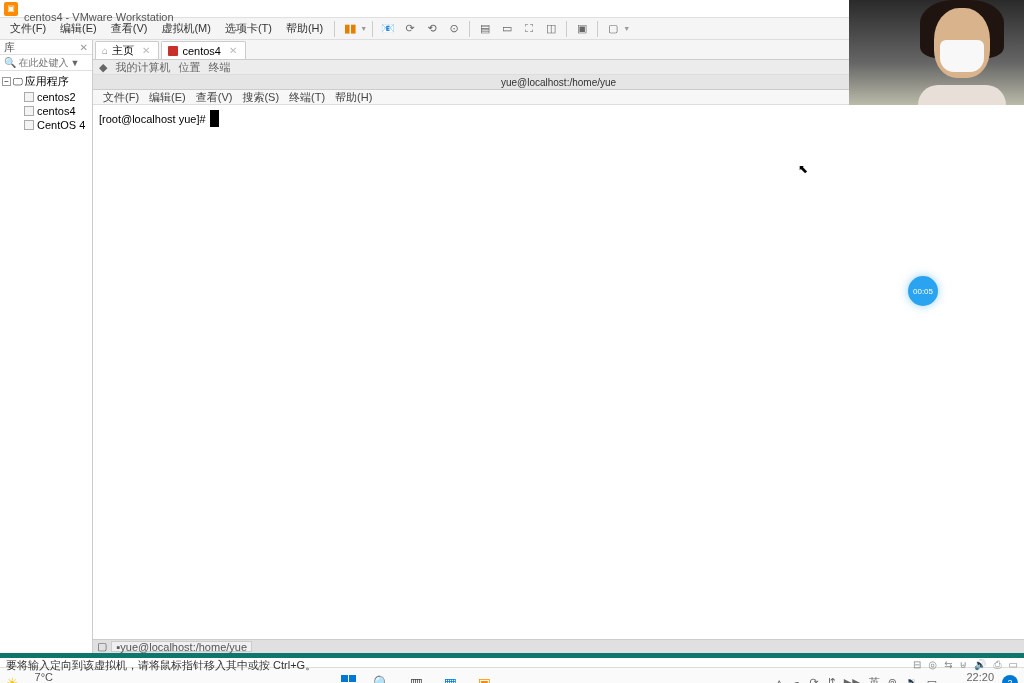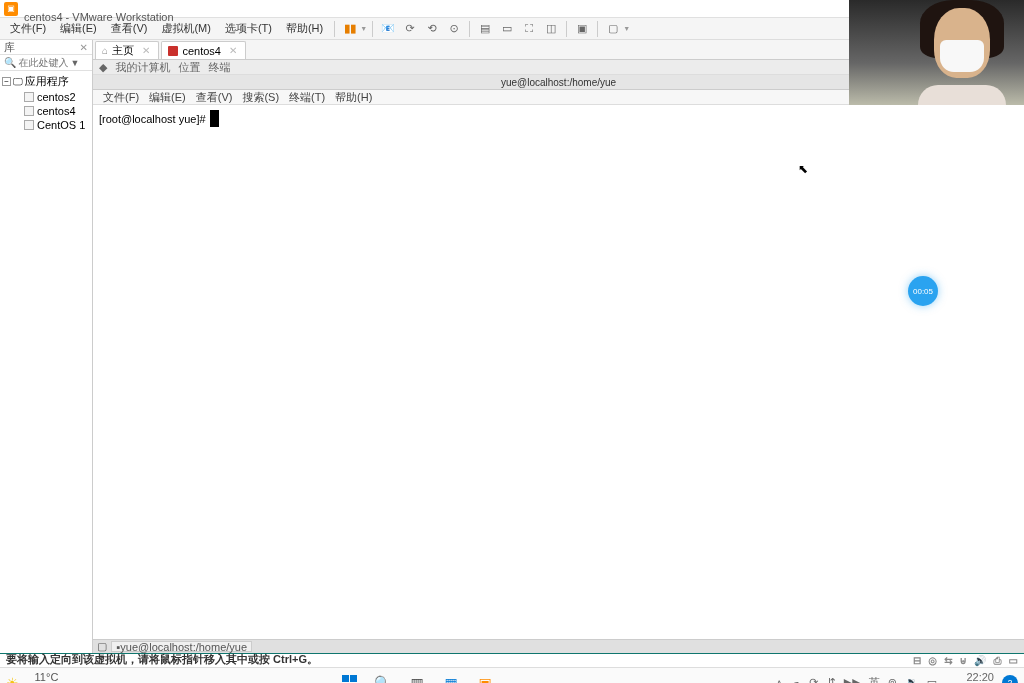--- a/index.html
+++ b/index.html
@@ -68,21 +68,21 @@
     .webcam { position: absolute; top: 0; right: 0; width: 175px; height: 105px; background: linear-gradient(#2a2a2a,#666 60%,#bba 100%); z-index: 100; }
     .face { position:absolute; right:34px; top:8px; width:56px; height:70px; background:#d9b38c; border-radius:45% 45% 40% 40%; }
     .hair { position:absolute; right:20px; top:0px; width:84px; height:58px; background:#1f1410; border-radius:40% 40% 20% 20%; }
     .mask { position:absolute; right:40px; top:40px; width:44px; height:32px; background:#f8f8f8; border-radius:6px 6px 14px 14px; }
     .shirt { position:absolute; right:18px; bottom:0; width:88px; height:20px; background:#e8dfd8; border-radius:20px 20px 0 0;}
 
     
     .fake-cursor { position: absolute; left: 798px; top: 162px; font-size: 12px; color: #000; pointer-events:none; }
 
     
-    .status-bar { height: 14px; background: #fff; border-top: 1px solid #0f766e; font-size: 10px; color: #333; padding: 0 6px; display:flex;align-items:flex-end;justify-content:space-between;font-weight:bold;}
+    .status-bar { height: 14px; background: #fff; border-top: 5px solid #0f766e; font-size: 10px; color: #333; padding: 0 6px; display:flex;align-items:flex-start;justify-content:space-between;}
     .status-icons span{ margin-left:4px; color:#888; font-size:10px;}
 
     
     .win-taskbar { height: 30px; background: #fafafa; display: flex; align-items: center; justify-content: space-between; padding: 0 6px; border-top: 1px solid #ddd; }
     .wt-left { display: flex; align-items: center; gap: 6px; }
     .weather { display: flex; flex-direction: column; font-size: 10px; color: #555; line-height: 11px; margin-left:10px;}
     .wt-center { display: flex; align-items: center; gap: 14px; }
     .wt-center .ic { width: 20px; height: 20px; display:flex;align-items:center;justify-content:center;color:#444;font-size:14px;}
     .win-logo { display:grid; grid-template-columns: 7px 7px; grid-template-rows: 7px 7px; gap:1px;}
     .win-logo div{background:#0078d4;}
@@ -147,21 +147,21 @@
       <div class="tree-item">
         <span class="vm-icon"></span>
         <span>centos2</span>
       </div>
       <div class="tree-item">
         <span class="vm-icon"></span>
         <span>centos4</span>
       </div>
       <div class="tree-item">
         <span class="vm-icon"></span>
-        <span>CentOS 1</span>
+        <span>CentOS 4</span>
       </div>
     </div>
   </div>
 
   <div class="content">
     <div class="tab-bar">
       <div class="tab">
         <span class="home-icon">⌂</span>
         <span>主页</span>
         <span class="x">✕</span>
@@ -215,21 +215,21 @@
     <span>🔊</span>
     <span>⎙</span>
     <span>▭</span>
   </span>
 </div>
 
 <div class="win-taskbar">
   <div class="wt-left">
     <span style="color:#f5c518;font-size:14px;">☀</span>
     <div class="weather">
-      <span>11°C</span>
+      <span>7°C</span>
       <span>多云</span>
     </div>
   </div>
   <div class="wt-center">
     <span class="ic">
         <span class="win-logo">
           <div></div>
           <div></div>
         </span>
       </span>

